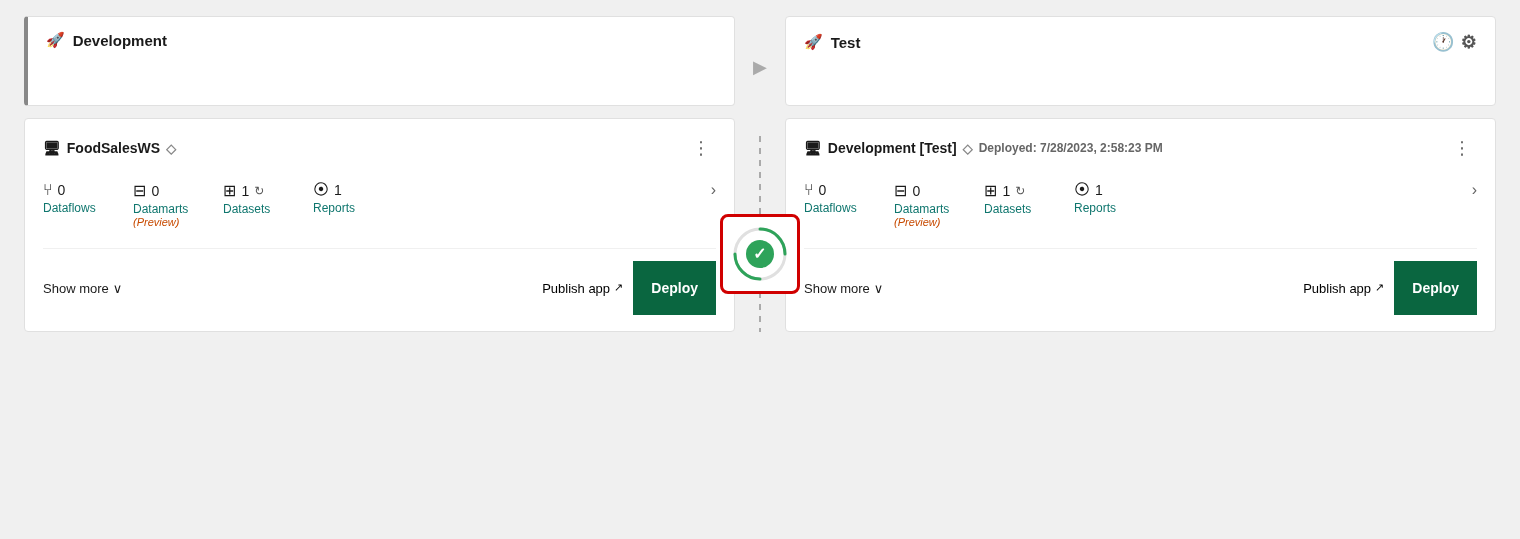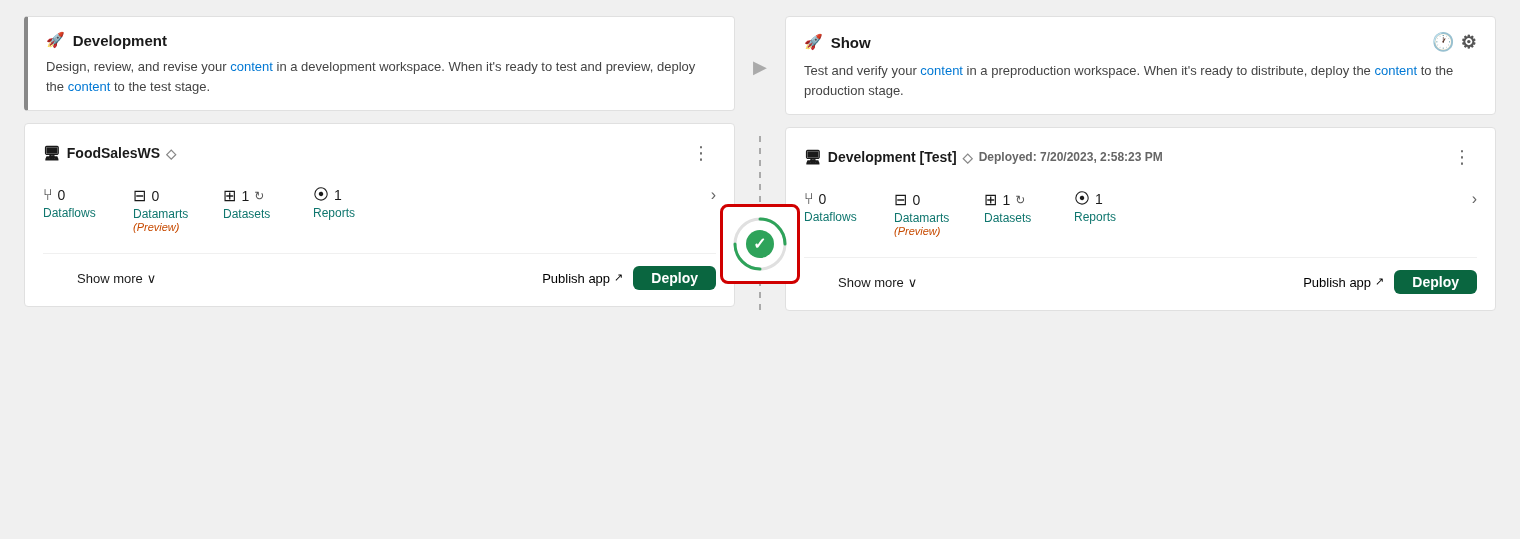--- a/index.html
+++ b/index.html
@@ -142,21 +142,20 @@
       padding-top: 12px;
     }
 
     .show-more {
       display: flex;
       align-items: center;
       gap: 4px;
       font-size: 13px;
       color: #1a1a1a;
       cursor: pointer;
-      margin-left: 34px;
     }
 
     .footer-actions {
       display: flex;
       align-items: center;
       gap: 10px;
     }
 
     .publish-link {
       display: flex;
@@ -164,22 +163,22 @@
       font-size: 13px;
       color: #000000;
       text-decoration: none;
       cursor: pointer;
     }
 
     .deploy-btn {
       background: #0a6640;
       color: #fff;
       border: none;
-      border-radius: 6px;
-      padding: 4px 18px;
+      border-radius: 0;
+      padding: 19px 18px;
       font-size: 14px;
       font-weight: 600;
       cursor: pointer;
     }
 
     .arrow-connector {
       display: flex;
       align-items: flex-start;
       justify-content: center;
       padding-top: 40px;
@@ -253,23 +252,20 @@
 <div class="pipeline-relative">
   <div class="divider-line"></div>
 
   <div class="stage-wrapper">
 
     <div class="stage-header dev-stage">
       <div class="stage-title">
         <span>🚀</span>
         <span>Development</span>
       </div>
-      <div class="stage-desc">
-        Design, review, and revise your <span class="highlight">content</span> in a development workspace. When it's ready to test and preview, deploy the <span class="highlight">content</span> to the test stage.
-      </div>
     </div>
 
     <div class="workspace-card">
       <div class="workspace-header">
         <div class="workspace-title">
           <span>🖥</span>
           <span>FoodSalesWS</span>
           <span style="color:#888; font-size:13px;">◇</span>
         </div>
         <span class="more-icon">⋮</span>
@@ -347,38 +343,35 @@
         <text x="29" y="34" text-anchor="middle" fill="#fff" font-size="16" font-weight="bold">✓</text>
       </svg>
     </div>
   </div>
 
   <div class="stage-wrapper">
 
     <div class="stage-header">
       <div class="stage-title">
         <span>🚀</span>
-        <span>Show</span>
+        <span>Test</span>
         <div class="stage-title-icons">
           <span style="font-size:18px; color:#555; cursor:pointer;">🕐</span>
           <span style="font-size:18px; color:#555; cursor:pointer;">⚙</span>
         </div>
-      </div>
-      <div class="stage-desc">
-        Test and verify your <span class="highlight">content</span> in a preproduction workspace. When it's ready to distribute, deploy the <span class="highlight">content</span> to the production stage.
       </div>
     </div>
 
     <div class="workspace-card">
       <div class="workspace-header">
         <div class="workspace-title">
           <span>🖥</span>
           <span>Development [Test]</span>
           <span style="color:#888; font-size:13px;">◇</span>
-          <span class="workspace-meta">Deployed: 7/20/2023, 2:58:23 PM</span>
+          <span class="workspace-meta">Deployed: 7/28/2023, 2:58:23 PM</span>
         </div>
         <span class="more-icon">⋮</span>
       </div>
 
       <div class="stats-row">
 
         <div class="stat-item">
           <div class="stat-top">
             <span style="font-size:16px;">⑂</span>
             <span>0</span>

